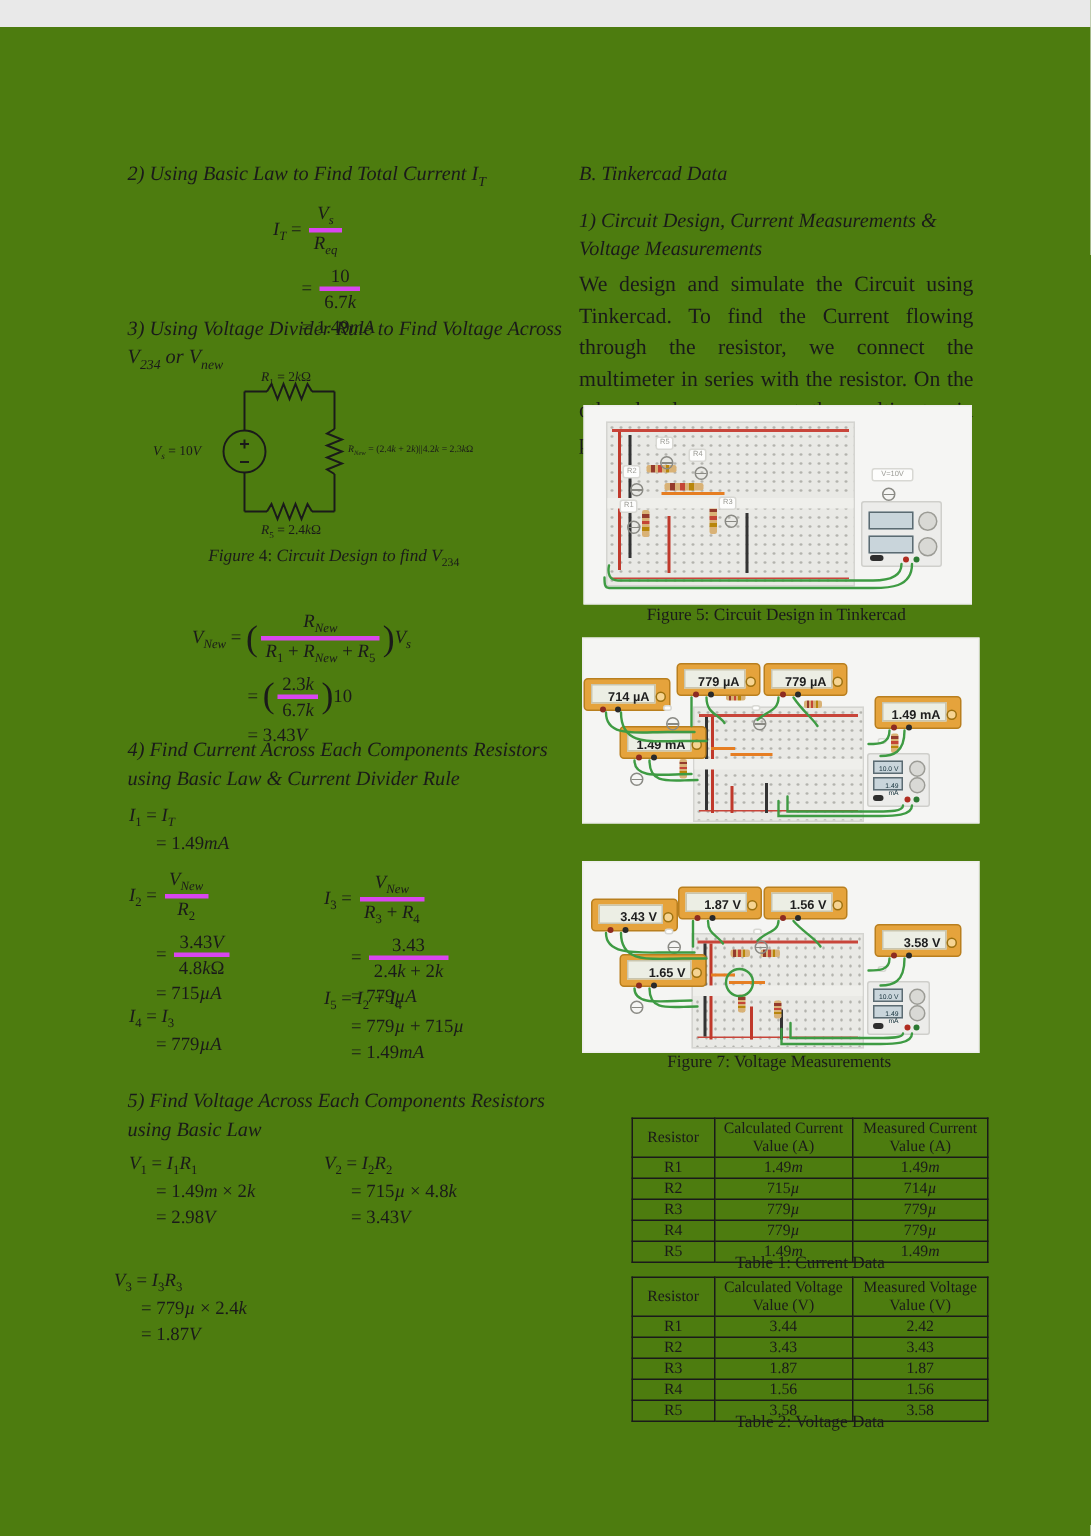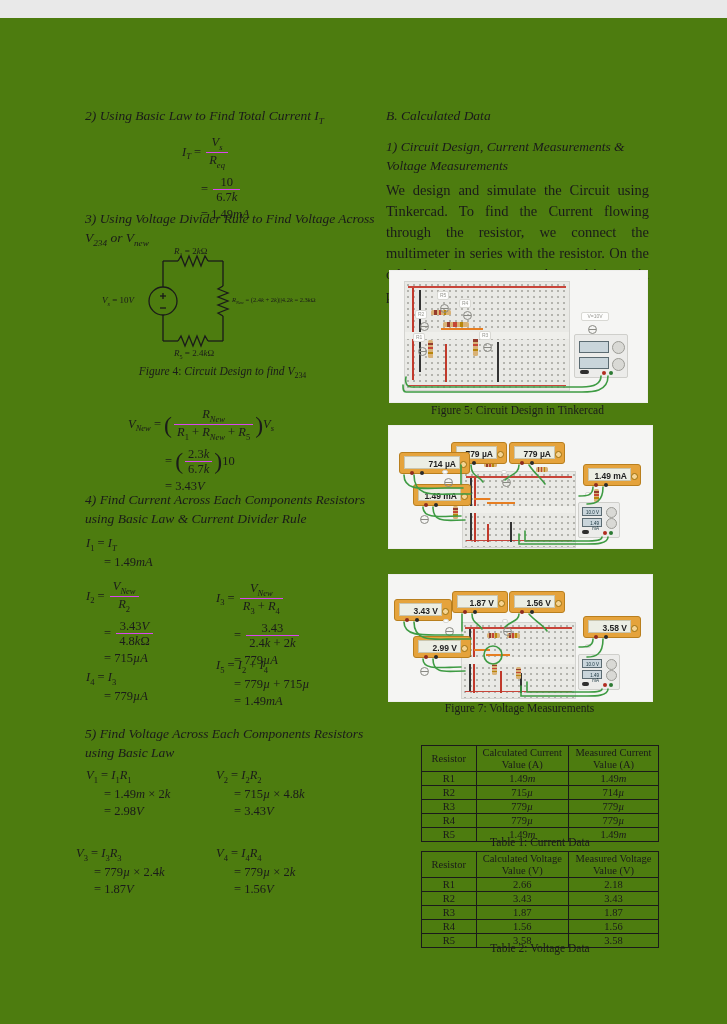--- a/index.html
+++ b/index.html
@@ -6,21 +6,21 @@
   #page{position:relative;width:727px;height:1024px;background:#4d7c0f;
         font-family:"Liberation Serif",serif;color:#1a1a1a;overflow:hidden;margin:18px auto;}
   .abs{position:absolute;}
   
   .hd{font-style:italic;font-size:13.5px;line-height:19px;}
   
   .eq{font-size:12.5px;line-height:1.2;}
   .eqline{margin:2px 0;white-space:nowrap;}
   .eqline.cont{margin-left:var(--ind,18px);}
   .frac{display:inline-block;text-align:center;vertical-align:middle;margin:1px 2px;}
-  .fn{display:block;border-bottom:1px solid #d946ef;padding:0 3px;line-height:1.15;}
+  .fn{display:block;border-bottom:3px solid #d946ef;padding:0 3px;line-height:1.15;}
   .fd{display:block;padding:0 3px;line-height:1.15;}
   sub{font-size:68%;}
   .eq-vnew .pa{font-size:190%;vertical-align:middle;line-height:0;display:inline-block;}
   
   .para{font-size:14.5px;line-height:21px;text-align:justify;}
   .caption{font-size:11.5px;text-align:center;}
   .results-h{font-size:12.5px;text-align:center;letter-spacing:.4px;}
   
   .figbox{position:absolute;background:#f5f5f3;border:1px solid #eeeeec;}
   .board{position:absolute;background:#e9e9e5;border:1px solid #d4d4d0;
@@ -149,27 +149,22 @@
   <div class="abs eq" style="left:216px;top:748px;">
       <div class="eqline"><i>V</i><sub>2</sub> = <i>I</i><sub>2</sub><i>R</i><sub>2</sub></div>
       <div class="eqline cont">= 715<i>µ</i> × 4.8<i>k</i></div>
       <div class="eqline cont">= 3.43<i>V</i></div>
     </div>
   <div class="abs eq" style="left:76px;top:826px;">
       <div class="eqline"><i>V</i><sub>3</sub> = <i>I</i><sub>3</sub><i>R</i><sub>3</sub></div>
       <div class="eqline cont">= 779<i>µ</i> × 2.4<i>k</i></div>
       <div class="eqline cont">= 1.87<i>V</i></div>
     </div>
-  <div class="abs eq" style="left:216px;top:826px;">
-      <div class="eqline"><i>V</i><sub>4</sub> = <i>I</i><sub>4</sub><i>R</i><sub>4</sub></div>
-      <div class="eqline cont">= 779<i>µ</i> × 2<i>k</i></div>
-      <div class="eqline cont">= 1.56<i>V</i></div>
-    </div>
-
-  <div class="abs hd" style="left:386px;top:88px;width:280px;"><i>B</i>. <i>Calculated</i> <i>Data</i></div>
+
+  <div class="abs hd" style="left:386px;top:88px;width:280px;"><i>B</i>. <i>Tinkercad</i> <i>Data</i></div>
   <div class="abs hd" style="left:386px;top:119px;width:280px;">1<span class="pa">)</span> <i>Circuit</i> <i>Design</i>, <i>Current</i> <i>Measurements</i> &amp; <i>Voltage</i> <i>Measurements</i></div>
   <div class="abs para" style="left:386px;top:162px;width:263px;">We design and simulate the Circuit using Tinkercad. To find the Current flowing through the resistor, we connect the multimeter in series with the resistor. On the other hand, we connect the multimeter in parallel with resistor to find its voltage.</div>
 
   <div class="figbox" style="left:389px;top:252px;width:257px;height:131px;">
     <div class="board" style="left:14px;top:10px;width:164px;height:108px;">
       <span class="rail" style="top:4px;"></span>
       <span class="rail" style="bottom:4px;"></span>
       <span class="vwire redw" style="left:7px;top:6px;height:92px;"></span>
       <span class="vwire blackw" style="left:14px;top:8px;height:82px;"></span>
       <span class="vwire blackw" style="left:92px;top:60px;height:40px;"></span>
@@ -228,21 +223,21 @@
       <span class="mbtn"></span>
       <span class="mterm a"></span>
         <span class="mterm b"></span>
     </div>
     <div class="meter" style="left:120px;top:16px;width:56px;">
       <div class="mdisp">779 µA</div>
       <span class="mbtn"></span>
       <span class="mterm a"></span>
         <span class="mterm b"></span>
     </div>
-    <div class="meter" style="left:10px;top:26px;width:71px;">
+    <div class="meter" style="left:0;top:26px;width:58px;">
       <div class="mdisp">714 µA</div>
       <span class="mbtn"></span>
       <span class="mterm a"></span>
         <span class="mterm b"></span>
     </div>
     <div class="meter" style="left:194px;top:38px;width:58px;">
       <div class="mdisp">1.49 mA</div>
       <span class="mbtn"></span>
       <span class="mterm a"></span>
         <span class="mterm b"></span>
@@ -318,21 +313,21 @@
       <span class="mterm a"></span>
         <span class="mterm b"></span>
     </div>
     <div class="meter" style="left:194px;top:41px;width:58px;">
       <div class="mdisp">3.58 V</div>
       <span class="mbtn"></span>
       <span class="mterm a"></span>
         <span class="mterm b"></span>
     </div>
     <div class="meter" style="left:24px;top:61px;width:58px;">
-      <div class="mdisp">2.99 V</div>
+      <div class="mdisp">1.65 V</div>
       <span class="mbtn"></span>
       <span class="mterm a"></span>
         <span class="mterm b"></span>
     </div>
     <span class="chip" style="left:54px;top:44px;"></span>
     <span class="chip" style="left:113px;top:44px;"></span>
     <span class="chip" style="left:196px;top:69px;"></span>
     <span class="gauge" style="left:56px;top:52px;"></span>
     <span class="gauge" style="left:114px;top:52px;"></span>
     <span class="gauge" style="left:198px;top:79px;"></span>
@@ -403,22 +398,22 @@
 
   <table class="res-table abs" style="left:421px;top:833px;">
     <tbody>
         <tr>
       <th style="width:52px;">Resistor</th>
       <th style="width:94px;">Calculated Voltage Value (V)</th>
       <th style="width:92px;">Measured Voltage Value (V)</th>
     </tr>
     <tr>
           <td>R1</td>
-          <td>2.66</td>
-          <td>2.18</td>
+          <td>3.44</td>
+          <td>2.42</td>
         </tr>
     <tr>
           <td>R2</td>
           <td>3.43</td>
           <td>3.43</td>
         </tr>
     <tr>
           <td>R3</td>
           <td>1.87</td>
           <td>1.87</td>

